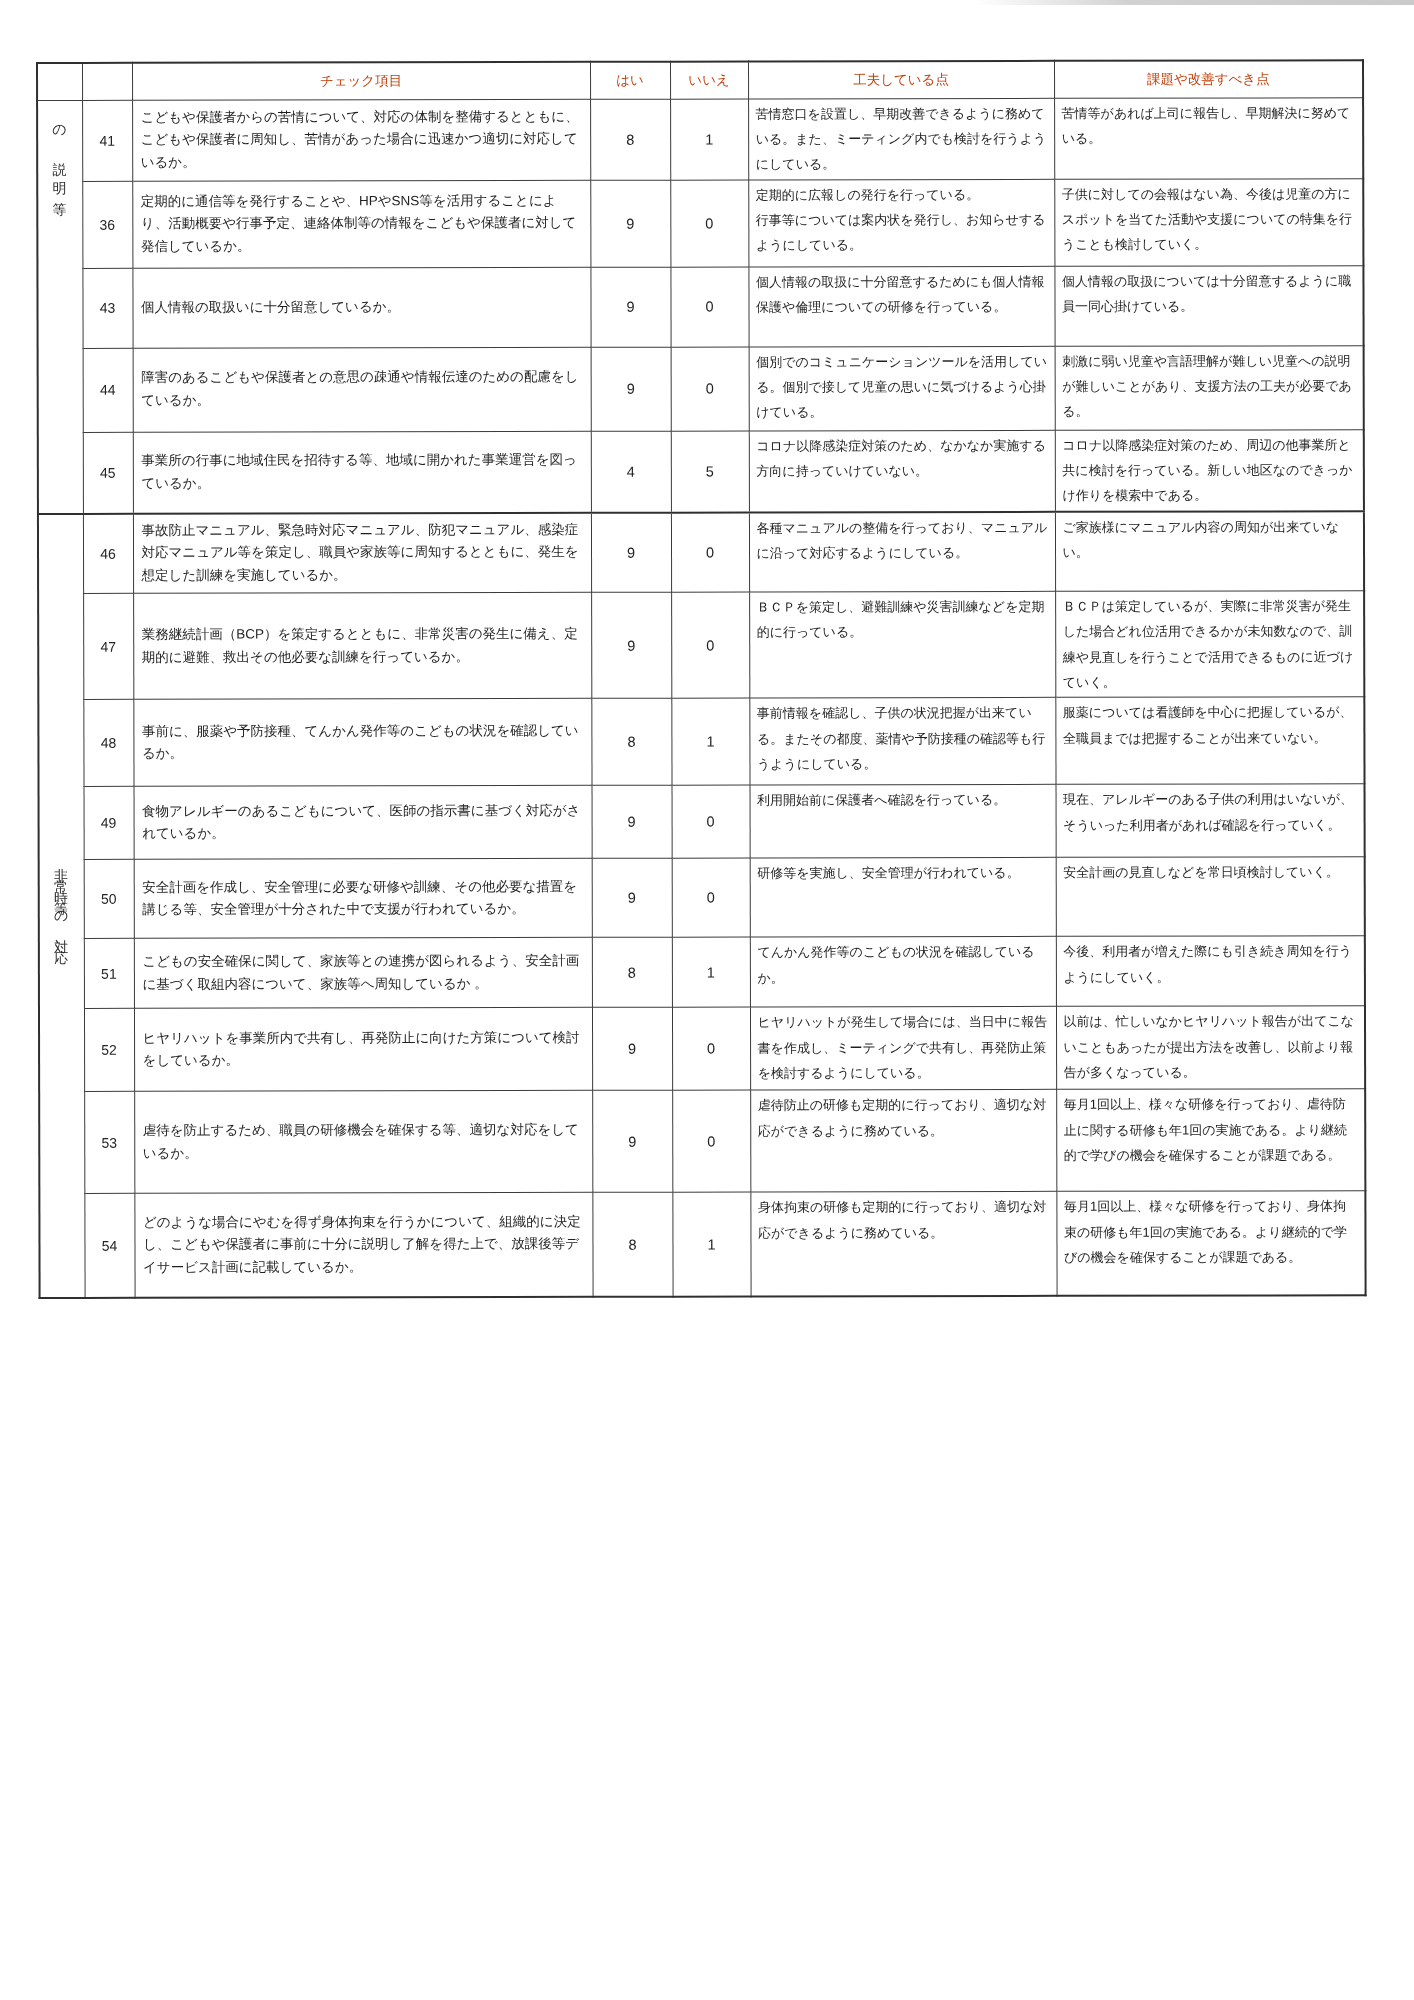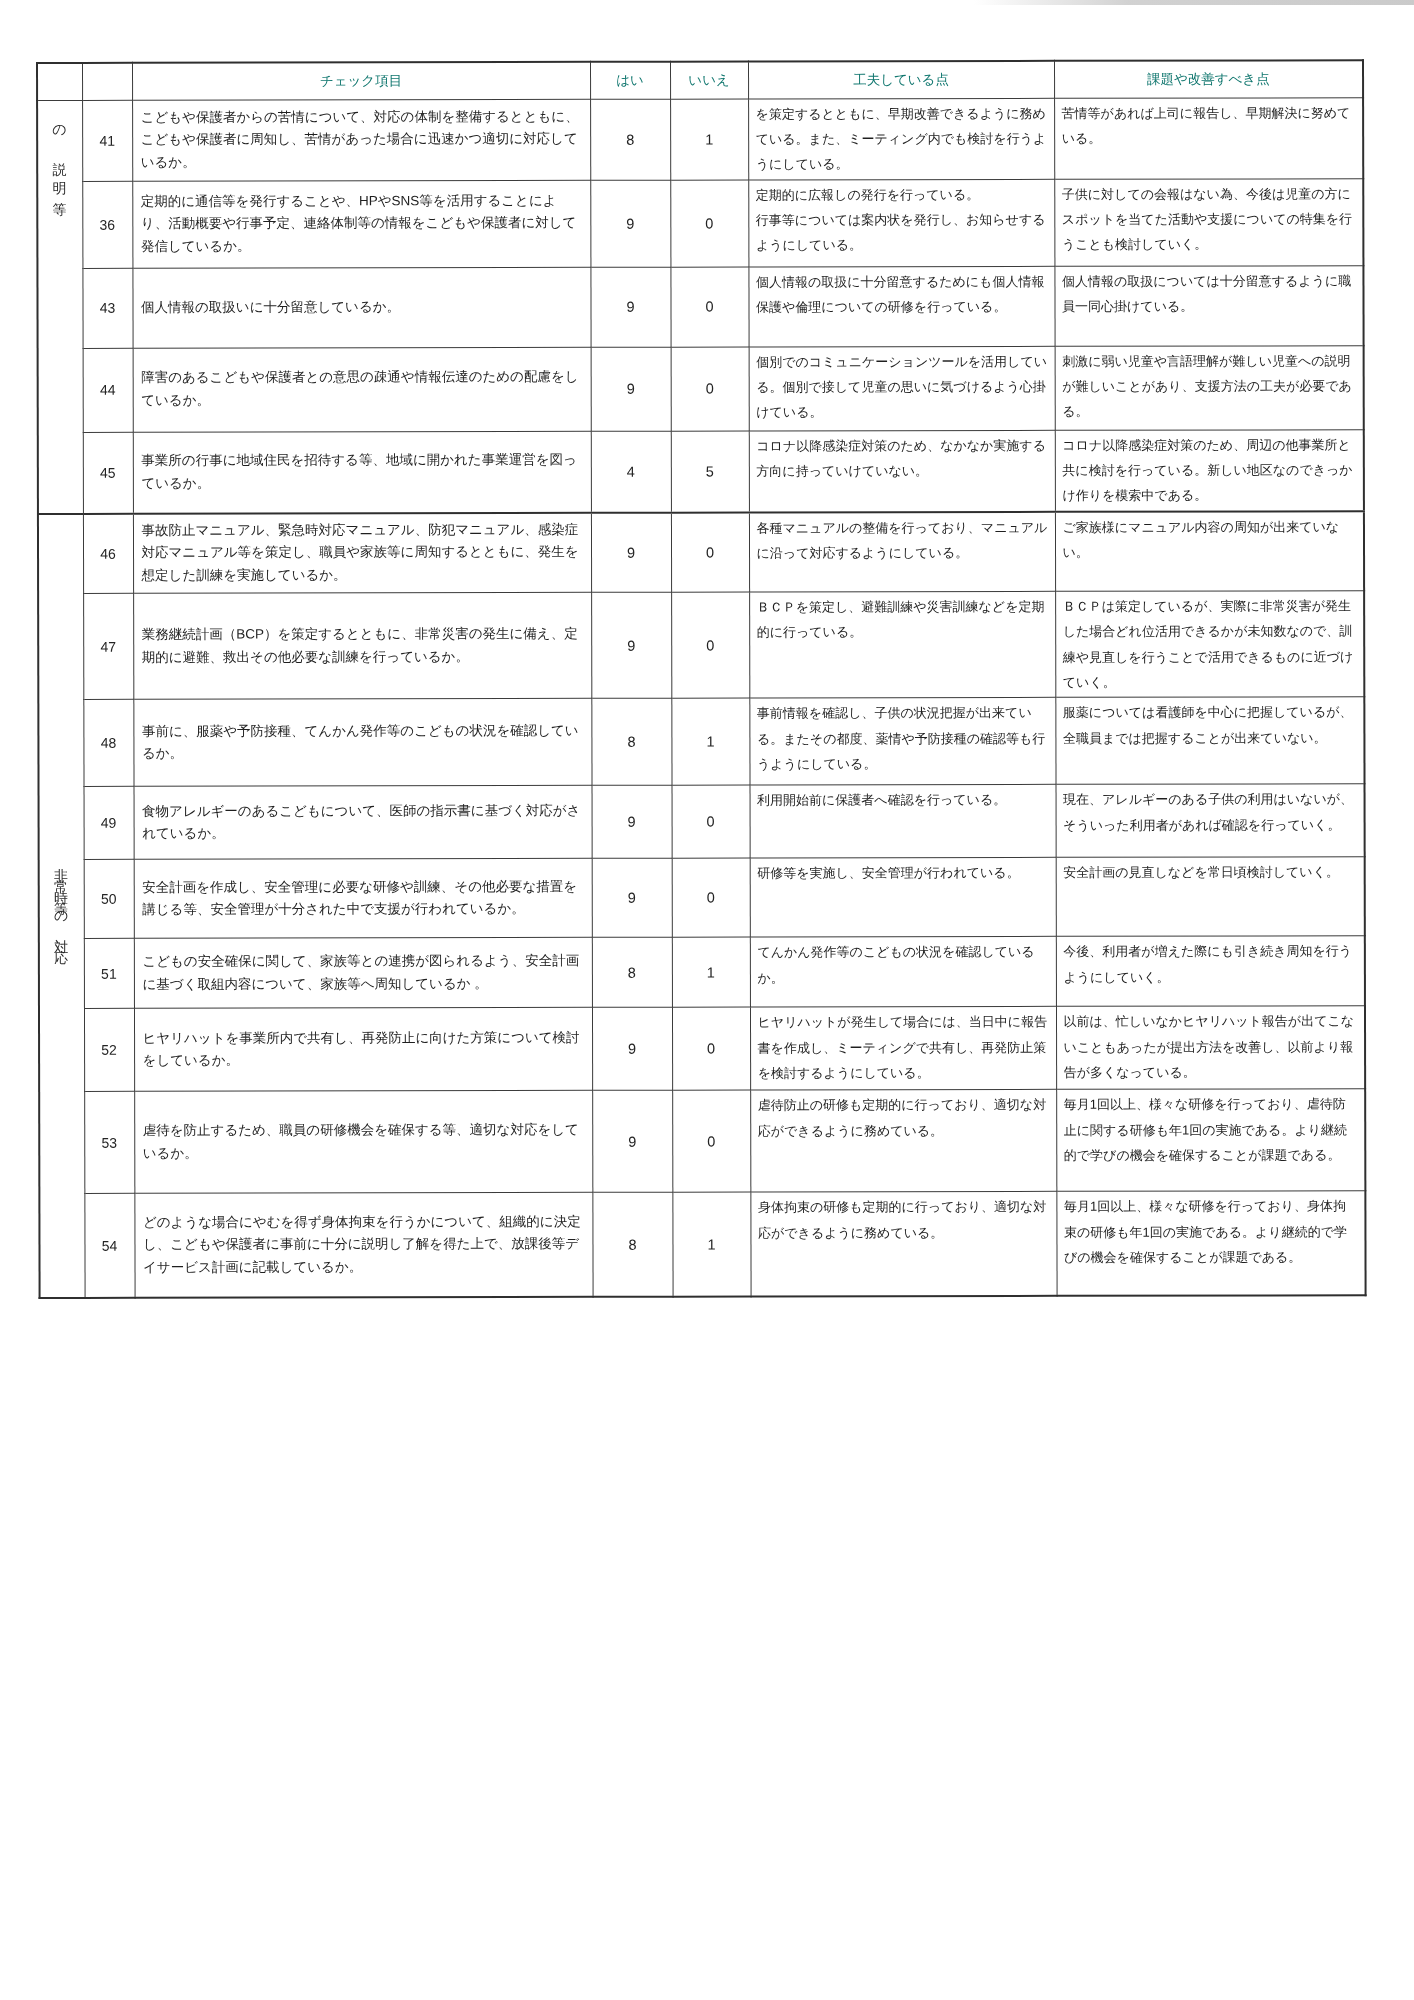--- a/index.html
+++ b/index.html
@@ -22,21 +22,21 @@
     border:2px solid #2f2f2f;
   }
   table.eval td, table.eval th{
     border:1px solid #3b3b3b;
     overflow:hidden;
     box-sizing:border-box;
   }
   thead th{
     font-weight:normal;font-size:13.5px;text-align:center;
     border-bottom:2px solid #2f2f2f;
-    padding:2px 12px;color:#0f766e;
+    padding:2px 12px;color:#c2410c;
   }
   tr.group2-start > td{border-top:2px solid #2f2f2f;}
   td.cat{
     text-align:center;padding:6px 2px;
   }
   td.cat .vtext{
     writing-mode:vertical-rl;text-orientation:upright;
     font-size:14px;color:#2a2a2a;display:inline-block;
   }
   td.cat-top{vertical-align:top;}
@@ -88,21 +88,21 @@
         <th>課題や改善すべき点</th>
       </tr>
     </thead>
     <tbody>
       <tr style="height:75px">
         <td class="cat cat-top" rowspan="5"><span class="vtext">の説明等</span></td>
         <td class="numc">41</td>
         <td class="item">こどもや保護者からの苦情について、対応の体制を整備するとともに、こどもや保護者に周知し、苦情があった場合に迅速かつ適切に対応しているか。</td>
         <td class="cnt">8</td>
         <td class="cnt">1</td>
-        <td class="dev">を策定するとともに、早期改善できるように務めている。また、ミーティング内でも検討を行うようにしている。</td>
+        <td class="dev">苦情窓口を設置し、早期改善できるように務めている。また、ミーティング内でも検討を行うようにしている。</td>
         <td class="iss">苦情等があれば上司に報告し、早期解決に努めている。</td>
       </tr>
       <tr style="height:87px">
         <td class="numc">36</td>
         <td class="item">定期的に通信等を発行することや、HPやSNS等を活用することにより、活動概要や行事予定、連絡体制等の情報をこどもや保護者に対して発信しているか。</td>
         <td class="cnt">9</td>
         <td class="cnt">0</td>
         <td class="dev">定期的に広報しの発行を行っている。
 行事等については案内状を発行し、お知らせするようにしている。</td>
         <td class="iss">子供に対しての会報はない為、今後は児童の方にスポットを当てた活動や支援についての特集を行うことも検討していく。</td>

